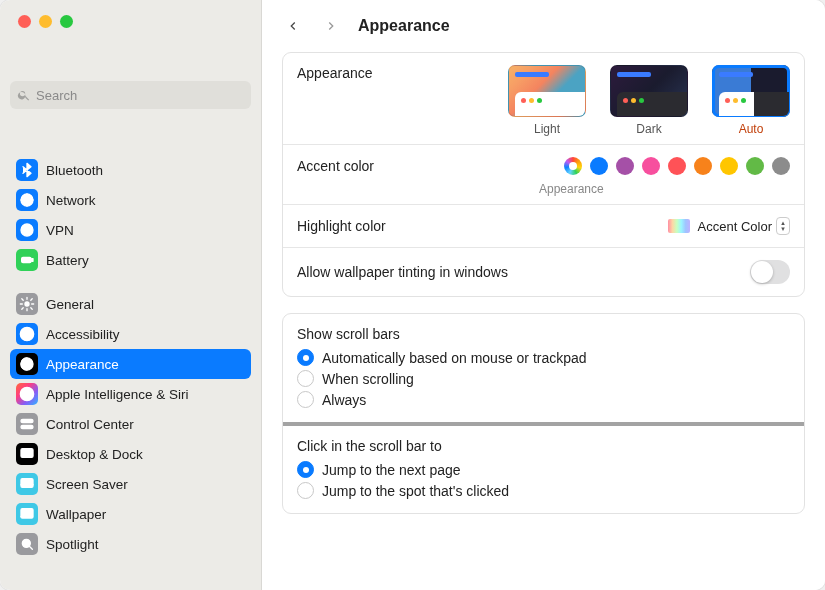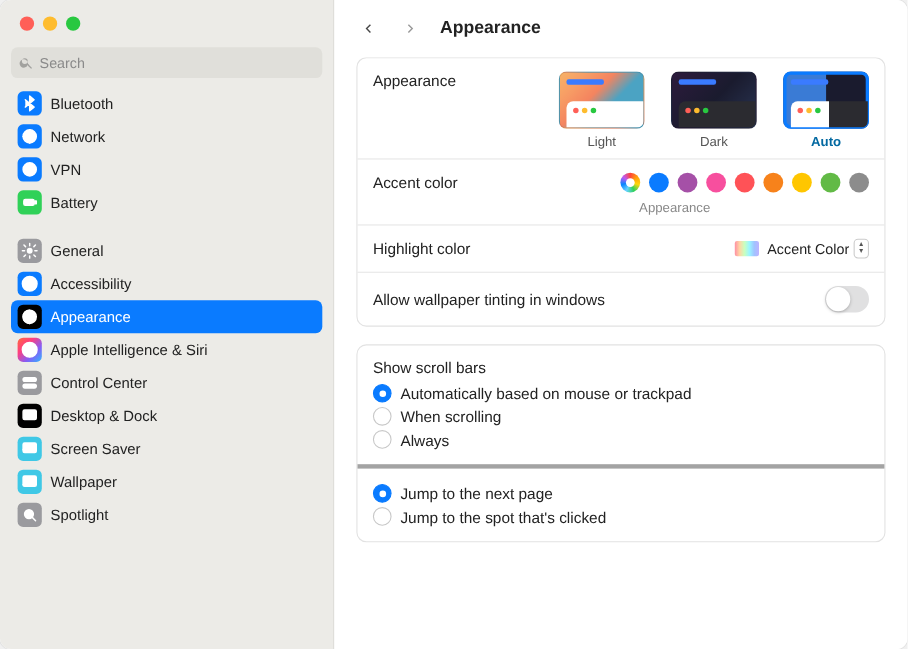--- a/index.html
+++ b/index.html
@@ -1,20 +1,20 @@
 <!DOCTYPE html>
 <html><head>
 <meta charset="utf-8">
 <style>
 * { margin: 0; padding: 0; box-sizing: border-box; font-family: -apple-system, BlinkMacSystemFont, "Segoe UI", "Helvetica Neue", Arial, sans-serif; -webkit-font-smoothing: antialiased; }
 body { background: #f0f0f0; width: 825px; height: 590px; overflow: hidden; }
 .window { width: 825px; height: 590px; background: #fff; border-radius: 10px; display: flex; overflow: hidden; box-shadow: 0 0 0 1px rgba(0,0,0,.05); }
 
 
-.sidebar { width: 304px; background: #ecebe7; display: flex; flex-direction: column; border-right: 1px solid rgba(0,0,0,.08); }
+.sidebar { width: 262px; background: #ecebe7; display: flex; flex-direction: column; border-right: 1px solid rgba(0,0,0,.08); gap: 38px; }
 .traffic-lights { display: flex; gap: 8px; padding: 15px 0 13px 18px; }
 .tl { width: 13px; height: 13px; border-radius: 50%; }
 .tl-close { background: #ff5f57; }
 .tl-min { background: #febc2e; }
 .tl-max { background: #28c840; }
 
 .search-box { margin: 2px 10px 8px 10px; background: #e0dfda; border-radius: 6px; height: 28px; display: flex; align-items: center; padding: 0 7px; gap: 5px; }
 .search-box svg { width: 14px; height: 14px; opacity: .5; }
 .search-box input { border: none; background: transparent; outline: none; flex: 1; font-size: 13px; color: #333; }
 .search-box input::placeholder { color: #8a8a8a; }
@@ -39,21 +39,21 @@
 .row { display: flex; align-items: center; padding: 12px 14px; border-bottom: 1px solid #e6e6e6; font-size: 14px; color: #222; }
 .row:last-child { border-bottom: none; }
 .row-label { flex: 0 0 auto; }
 .row-spacer { flex: 1; }
 
 
 .appearance-row { align-items: flex-start; padding-bottom: 8px; }
 .thumbs { display: flex; gap: 24px; }
 .thumb-wrap { text-align: center; font-size: 12px; color: #555; }
 .thumb-wrap.selected .thumb { outline: 3px solid #0a7bff; outline-offset: -3px; }
-.thumb-wrap.selected .thumb-label { font-weight: 700; color: #0369a1; }
+.thumb-wrap.selected .thumb-label { font-weight: 400; color: #c2410c; }
 .thumb { width: 78px; height: 52px; border-radius: 7px; overflow: hidden; margin-bottom: 5px; border: 1px solid rgba(0,0,0,.1); position: relative; background: #ddd; }
 .thumb-label { display: block; }
 
 .thumb-light { background: linear-gradient(135deg,#f7b267,#f79d65,#f4845f,#4ba3c3 60%); }
 .thumb-dark { background: linear-gradient(135deg,#2d1b3d,#1a1b2e,#2a3655); }
 .thumb-auto { background: linear-gradient(90deg,#3a7bd5 0%,#3a7bd5 50%,#1a1b2e 50%,#1a1b2e 100%); }
 .thumb::before { content: ""; position: absolute; top: 6px; left: 6px; width: 34px; height: 5px; background: #3a7bff; border-radius: 2px; }
 .thumb::after { content: ""; position: absolute; bottom: 0; left: 6px; right: 0; height: 24px; background: #fff; border-top-left-radius: 6px; }
 .thumb-dark::after, .thumb-auto::after { background: linear-gradient(90deg,#fff 0%,#fff 50%,#2b2b30 50%,#2b2b30 100%); }
 .thumb-dark::after { background: #2b2b30; }
@@ -340,20 +340,21 @@
                 <div class="radio"></div>
                 <span>When scrolling</span>
               </div>
               <div class="radio-opt">
                 <div class="radio"></div>
                 <span>Always</span>
               </div>
             </div>
         </div>
         <div class="radio-section">
+          <div class="radio-title">Click in the scroll bar to</div>
           <div id="scrollclick-opts">
               <div class="radio-opt">
                 <div class="radio checked"></div>
                 <span>Jump to the next page</span>
               </div>
               <div class="radio-opt">
                 <div class="radio"></div>
                 <span>Jump to the spot that's clicked</span>
               </div>
             </div>

